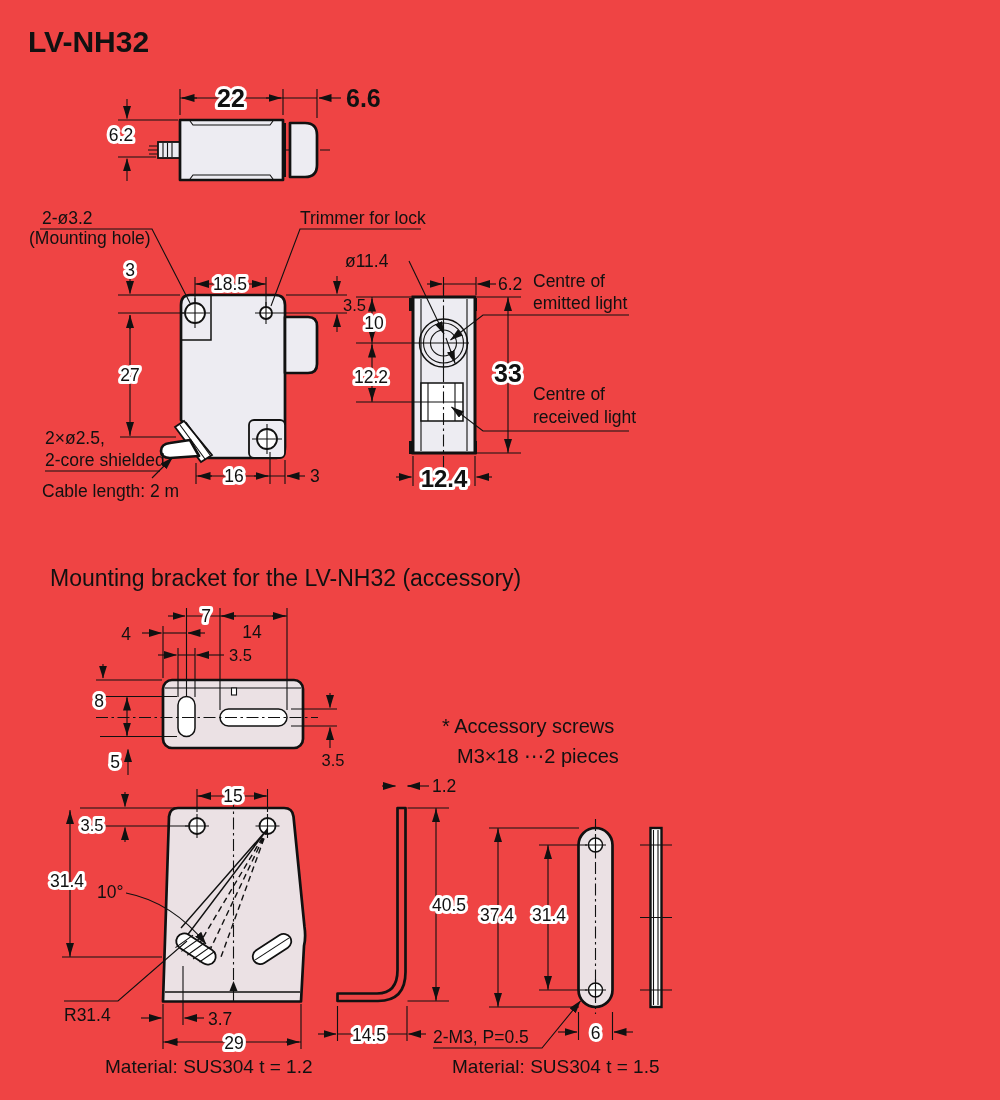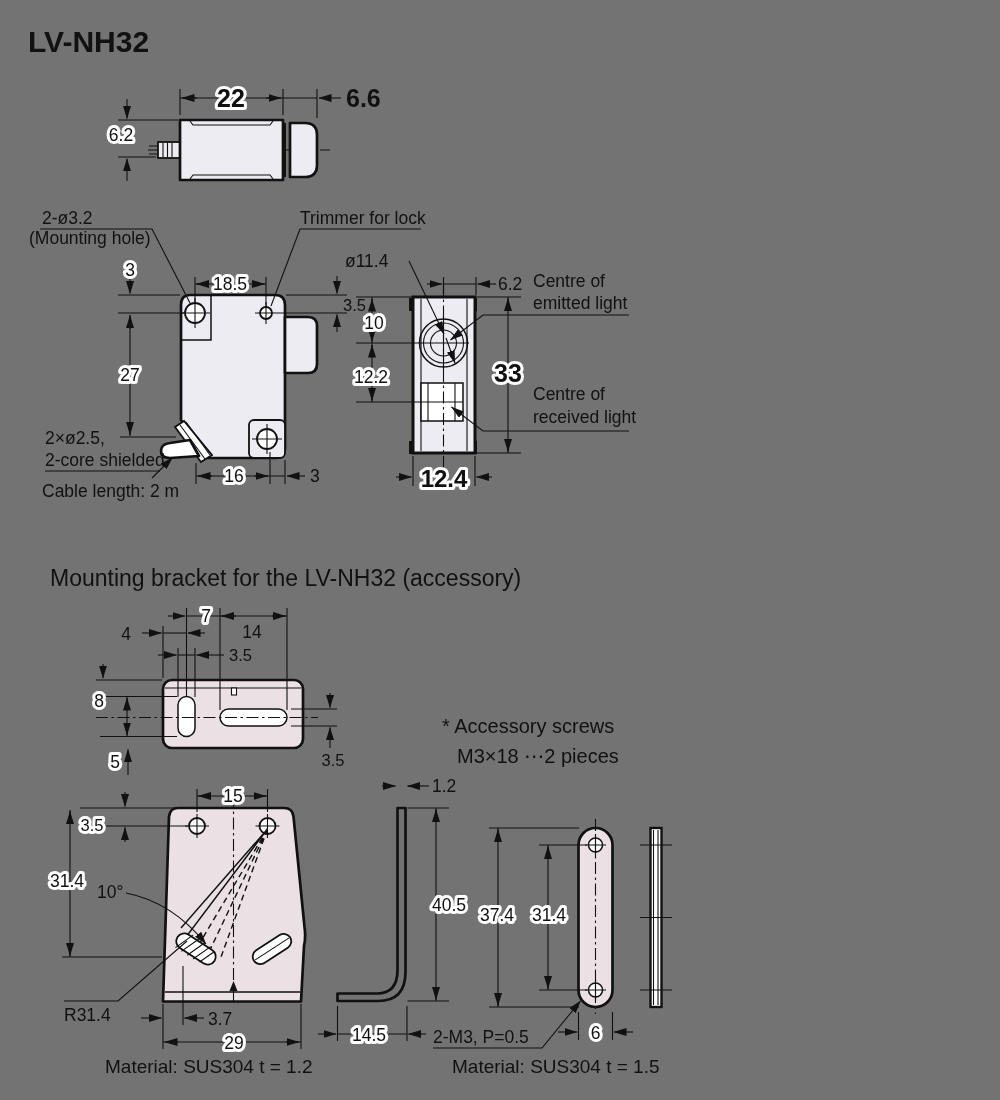--- a/index.html
+++ b/index.html
@@ -1,16 +1,16 @@
 <!DOCTYPE html>
 <html><head>
 <meta charset="utf-8">
 <style>
   html,body{margin:0;padding:0;background:#fff;}
-  #stage{position:relative;width:1000px;height:1100px;background:#737373;overflow:hidden;}
+  #stage{position:relative;width:1000px;height:1100px;background:#ef4444;overflow:hidden;}
   svg{position:absolute;left:0;top:0;}
   text{font-family:"Liberation Sans","DejaVu Sans",sans-serif;fill:#111;}
   .t30{font-size:30px;font-weight:bold;}
   .h23{font-size:23px;}
   .d17{font-size:17.5px;}
   .d16{font-size:16.5px;}
   .b25{font-size:25px;font-weight:bold;}
   .b24{font-size:24px;font-weight:bold;}
   .m19{font-size:19px;}
   .n20{font-size:20px;}

